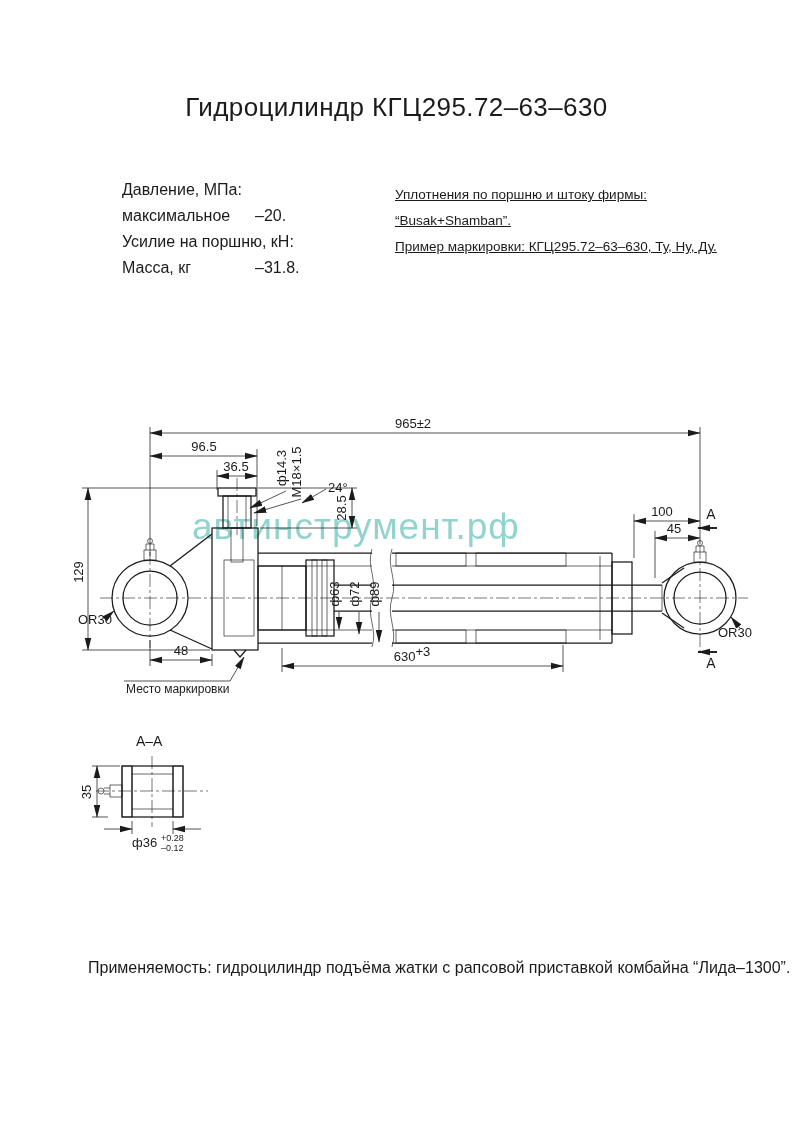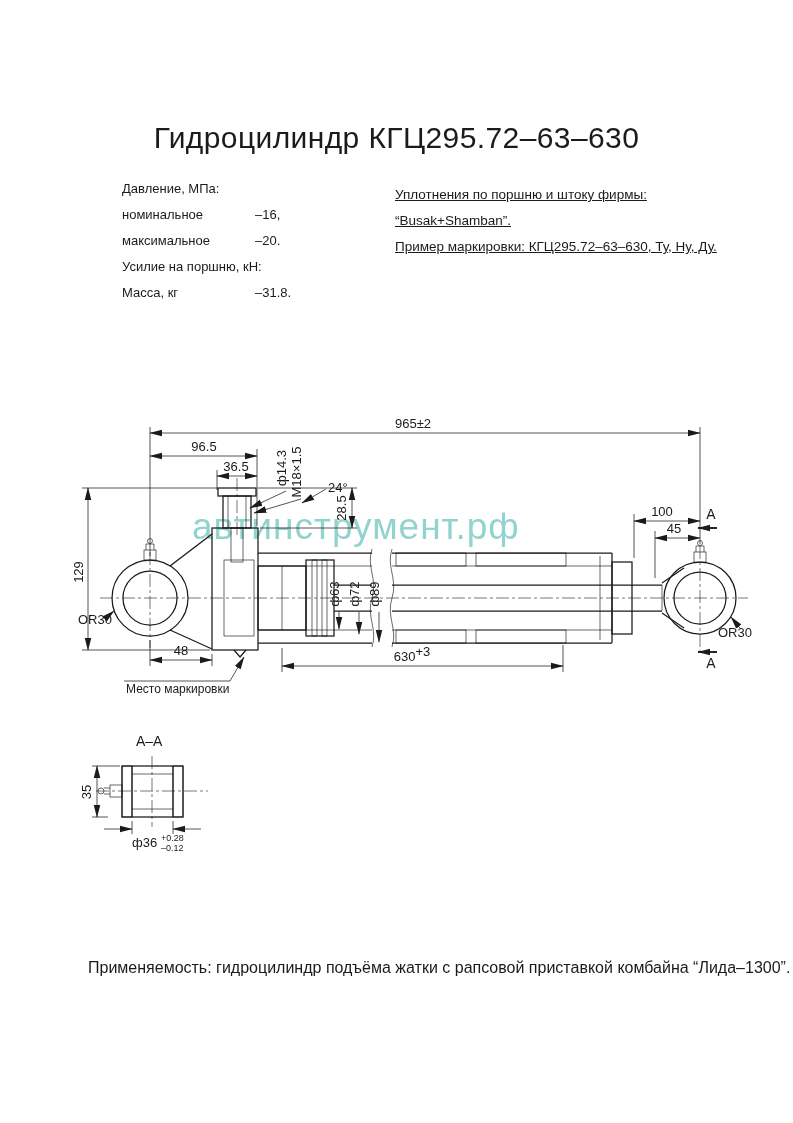--- a/index.html
+++ b/index.html
@@ -7,26 +7,26 @@
   body {
     background:#ffffff;
     font-family:"Liberation Sans", sans-serif;
     color:#1b1b1b;
     position:relative;
     overflow:hidden;
   }
   .page { position:absolute; inset:0; background:#ffffff; }
 
   .title {
-    position:absolute; top:121px; left:0; width:100%;
-    text-align:center; font-size:30px; letter-spacing:.4px;
+    position:absolute; top:92px; left:0; width:100%;
+    text-align:center; font-size:26px; letter-spacing:.4px;
     z-index:3;
   }
 
-  .specs { position:absolute; left:122px; top:181px; font-size:13px; z-index:3; }
+  .specs { position:absolute; left:122px; top:181px; font-size:16px; z-index:3; }
   .spec-row { height:26px; white-space:nowrap; }
   .spec-label { display:inline-block; width:133px; }
 
   .notes { position:absolute; left:395px; top:182px; font-size:13.5px; line-height:26px; white-space:nowrap; z-index:3;text-decoration:underline; }
 
   .watermark {
     position:absolute; left:192px; top:506px;
     font-size:37px; letter-spacing:1px;
     color:#7fccc6; opacity:.85; z-index:1;
     white-space:nowrap;
@@ -53,23 +53,20 @@
 </head>
 <body>
 
 <div class="page">
 
   <div class="title">Гидроцилиндр КГЦ295.72–63–630</div>
 
   <div class="specs">
     <div class="spec-row">
       <span class="spec-label">Давление, МПа:</span><span class="spec-value"></span>
-    </div>
-    <div class="spec-row">
-      <span class="spec-label">номинальное</span><span class="spec-value">–16,</span>
     </div>
     <div class="spec-row">
       <span class="spec-label">максимальное</span><span class="spec-value">–20.</span>
     </div>
     <div class="spec-row">
       <span class="spec-label">Усилие на поршню, кН:</span><span class="spec-value"></span>
     </div>
     <div class="spec-row">
       <span class="spec-label">Масса, кг</span><span class="spec-value">–31.8.</span>
     </div>

